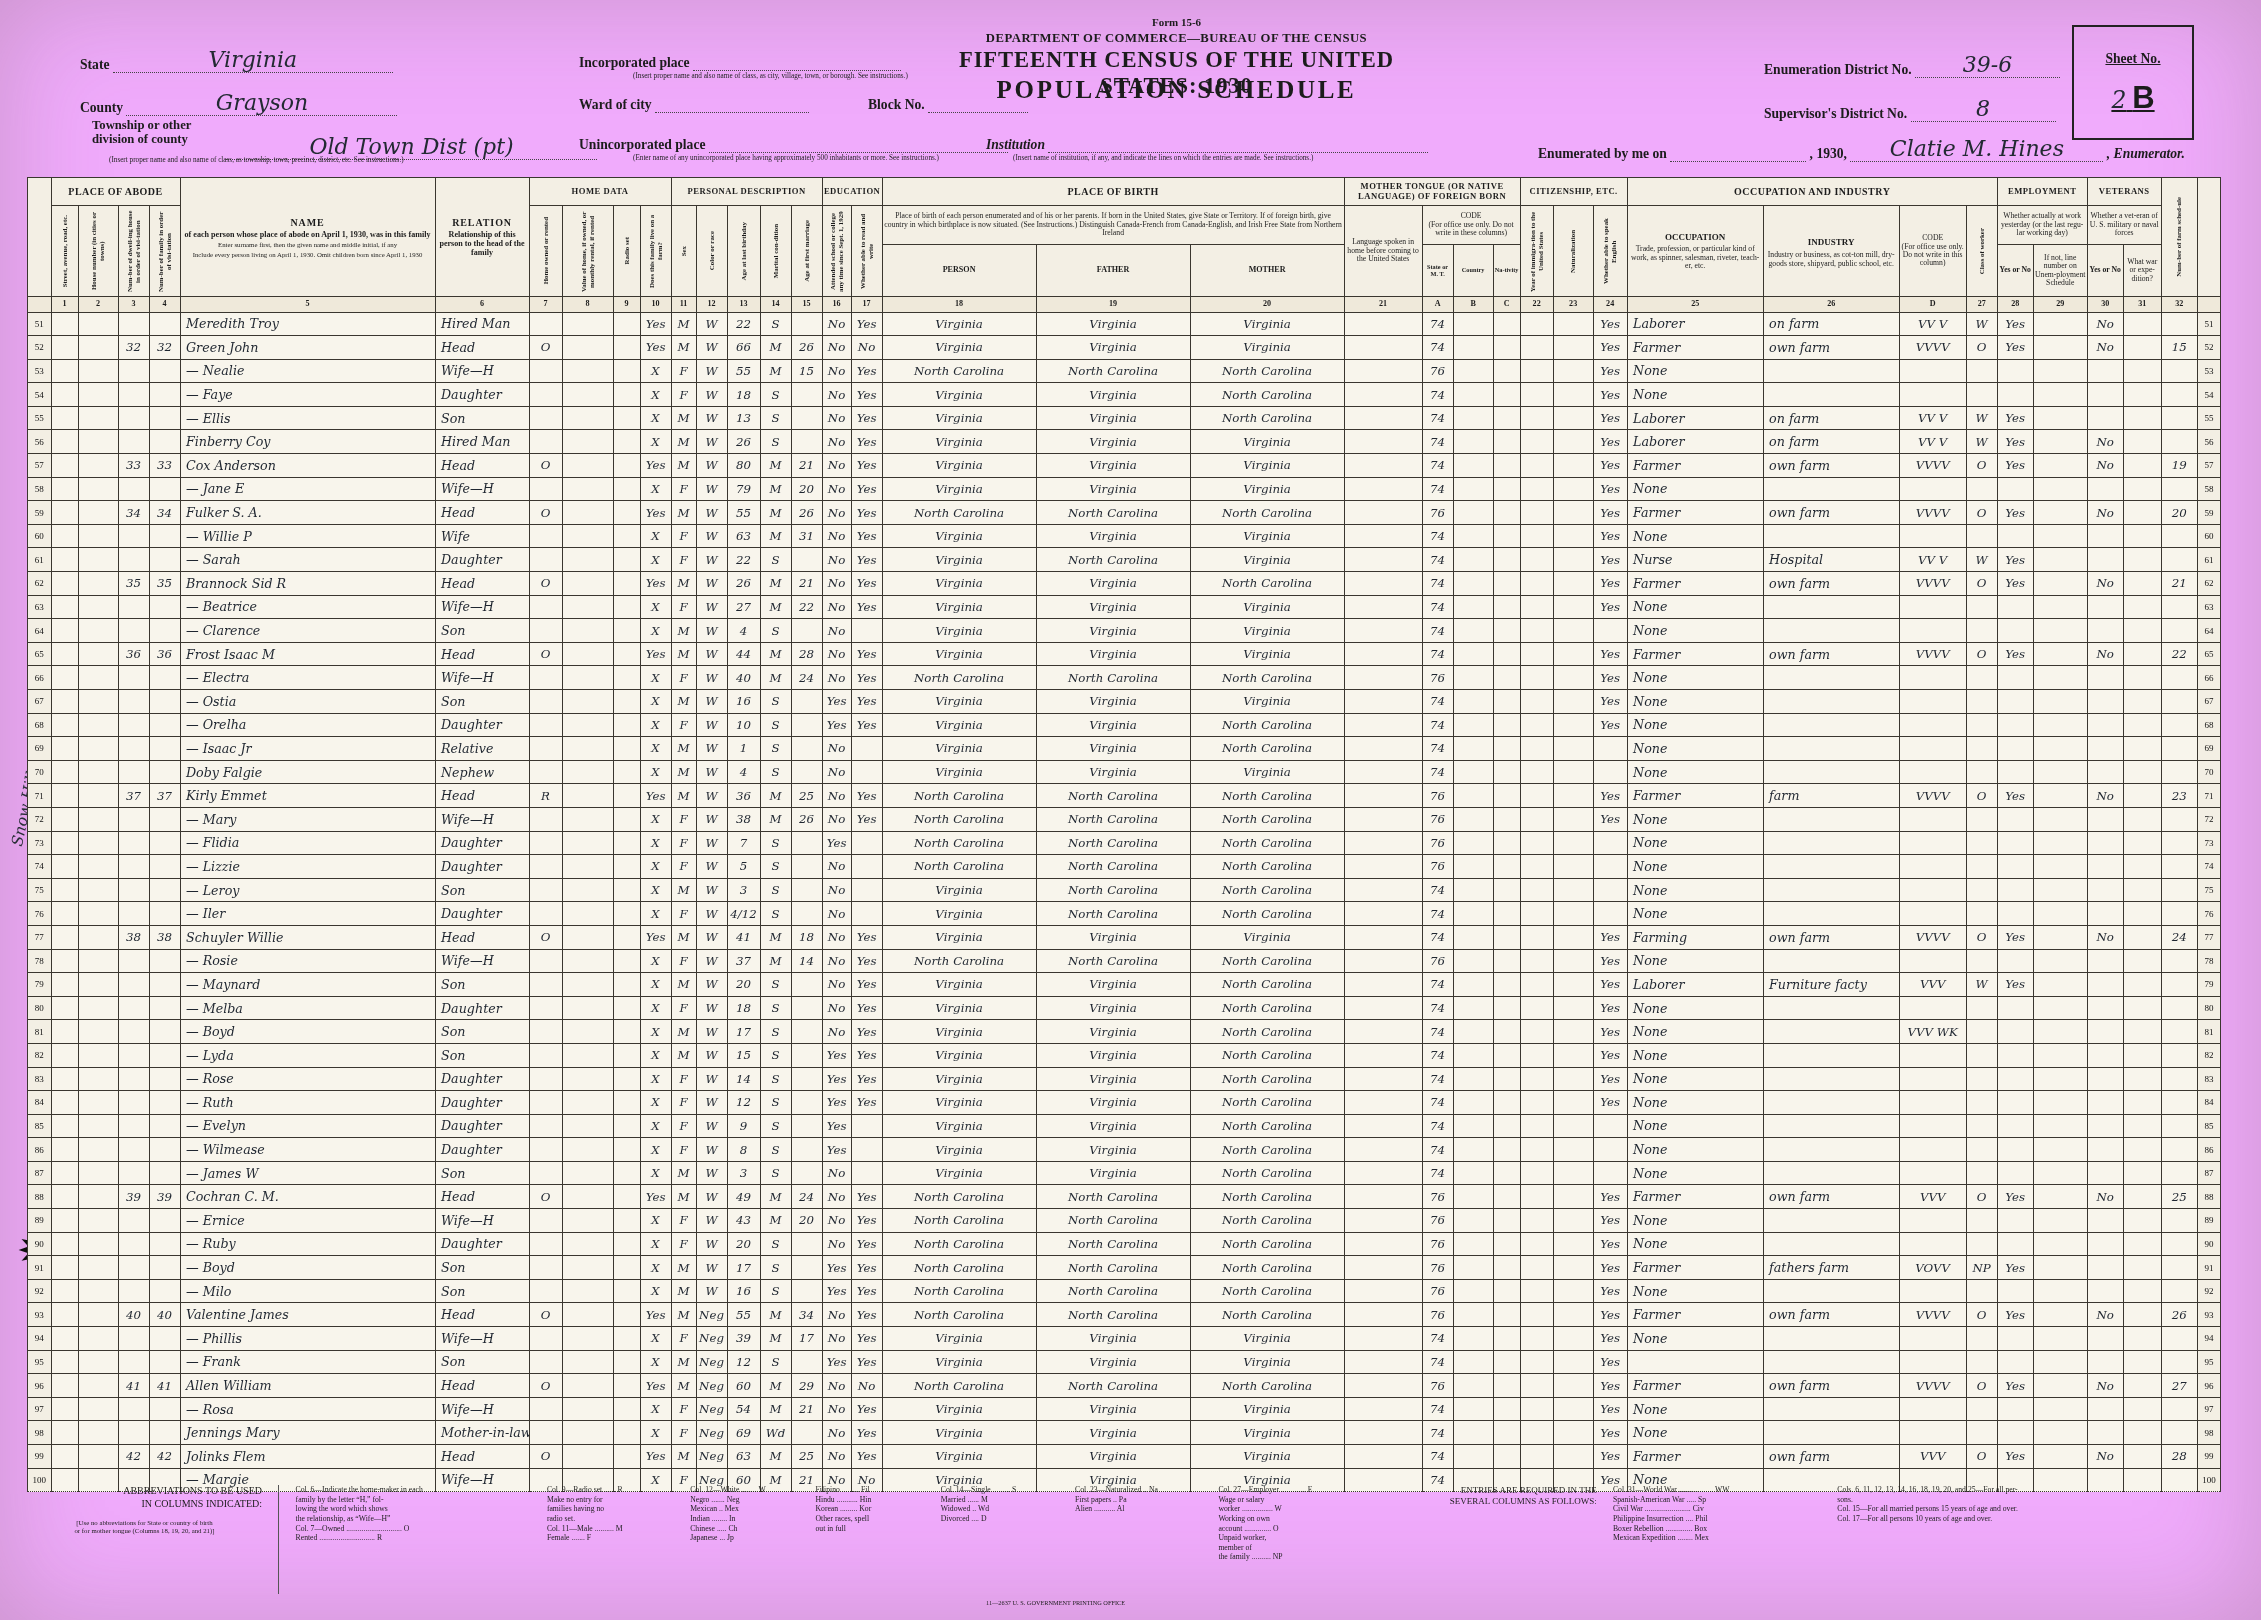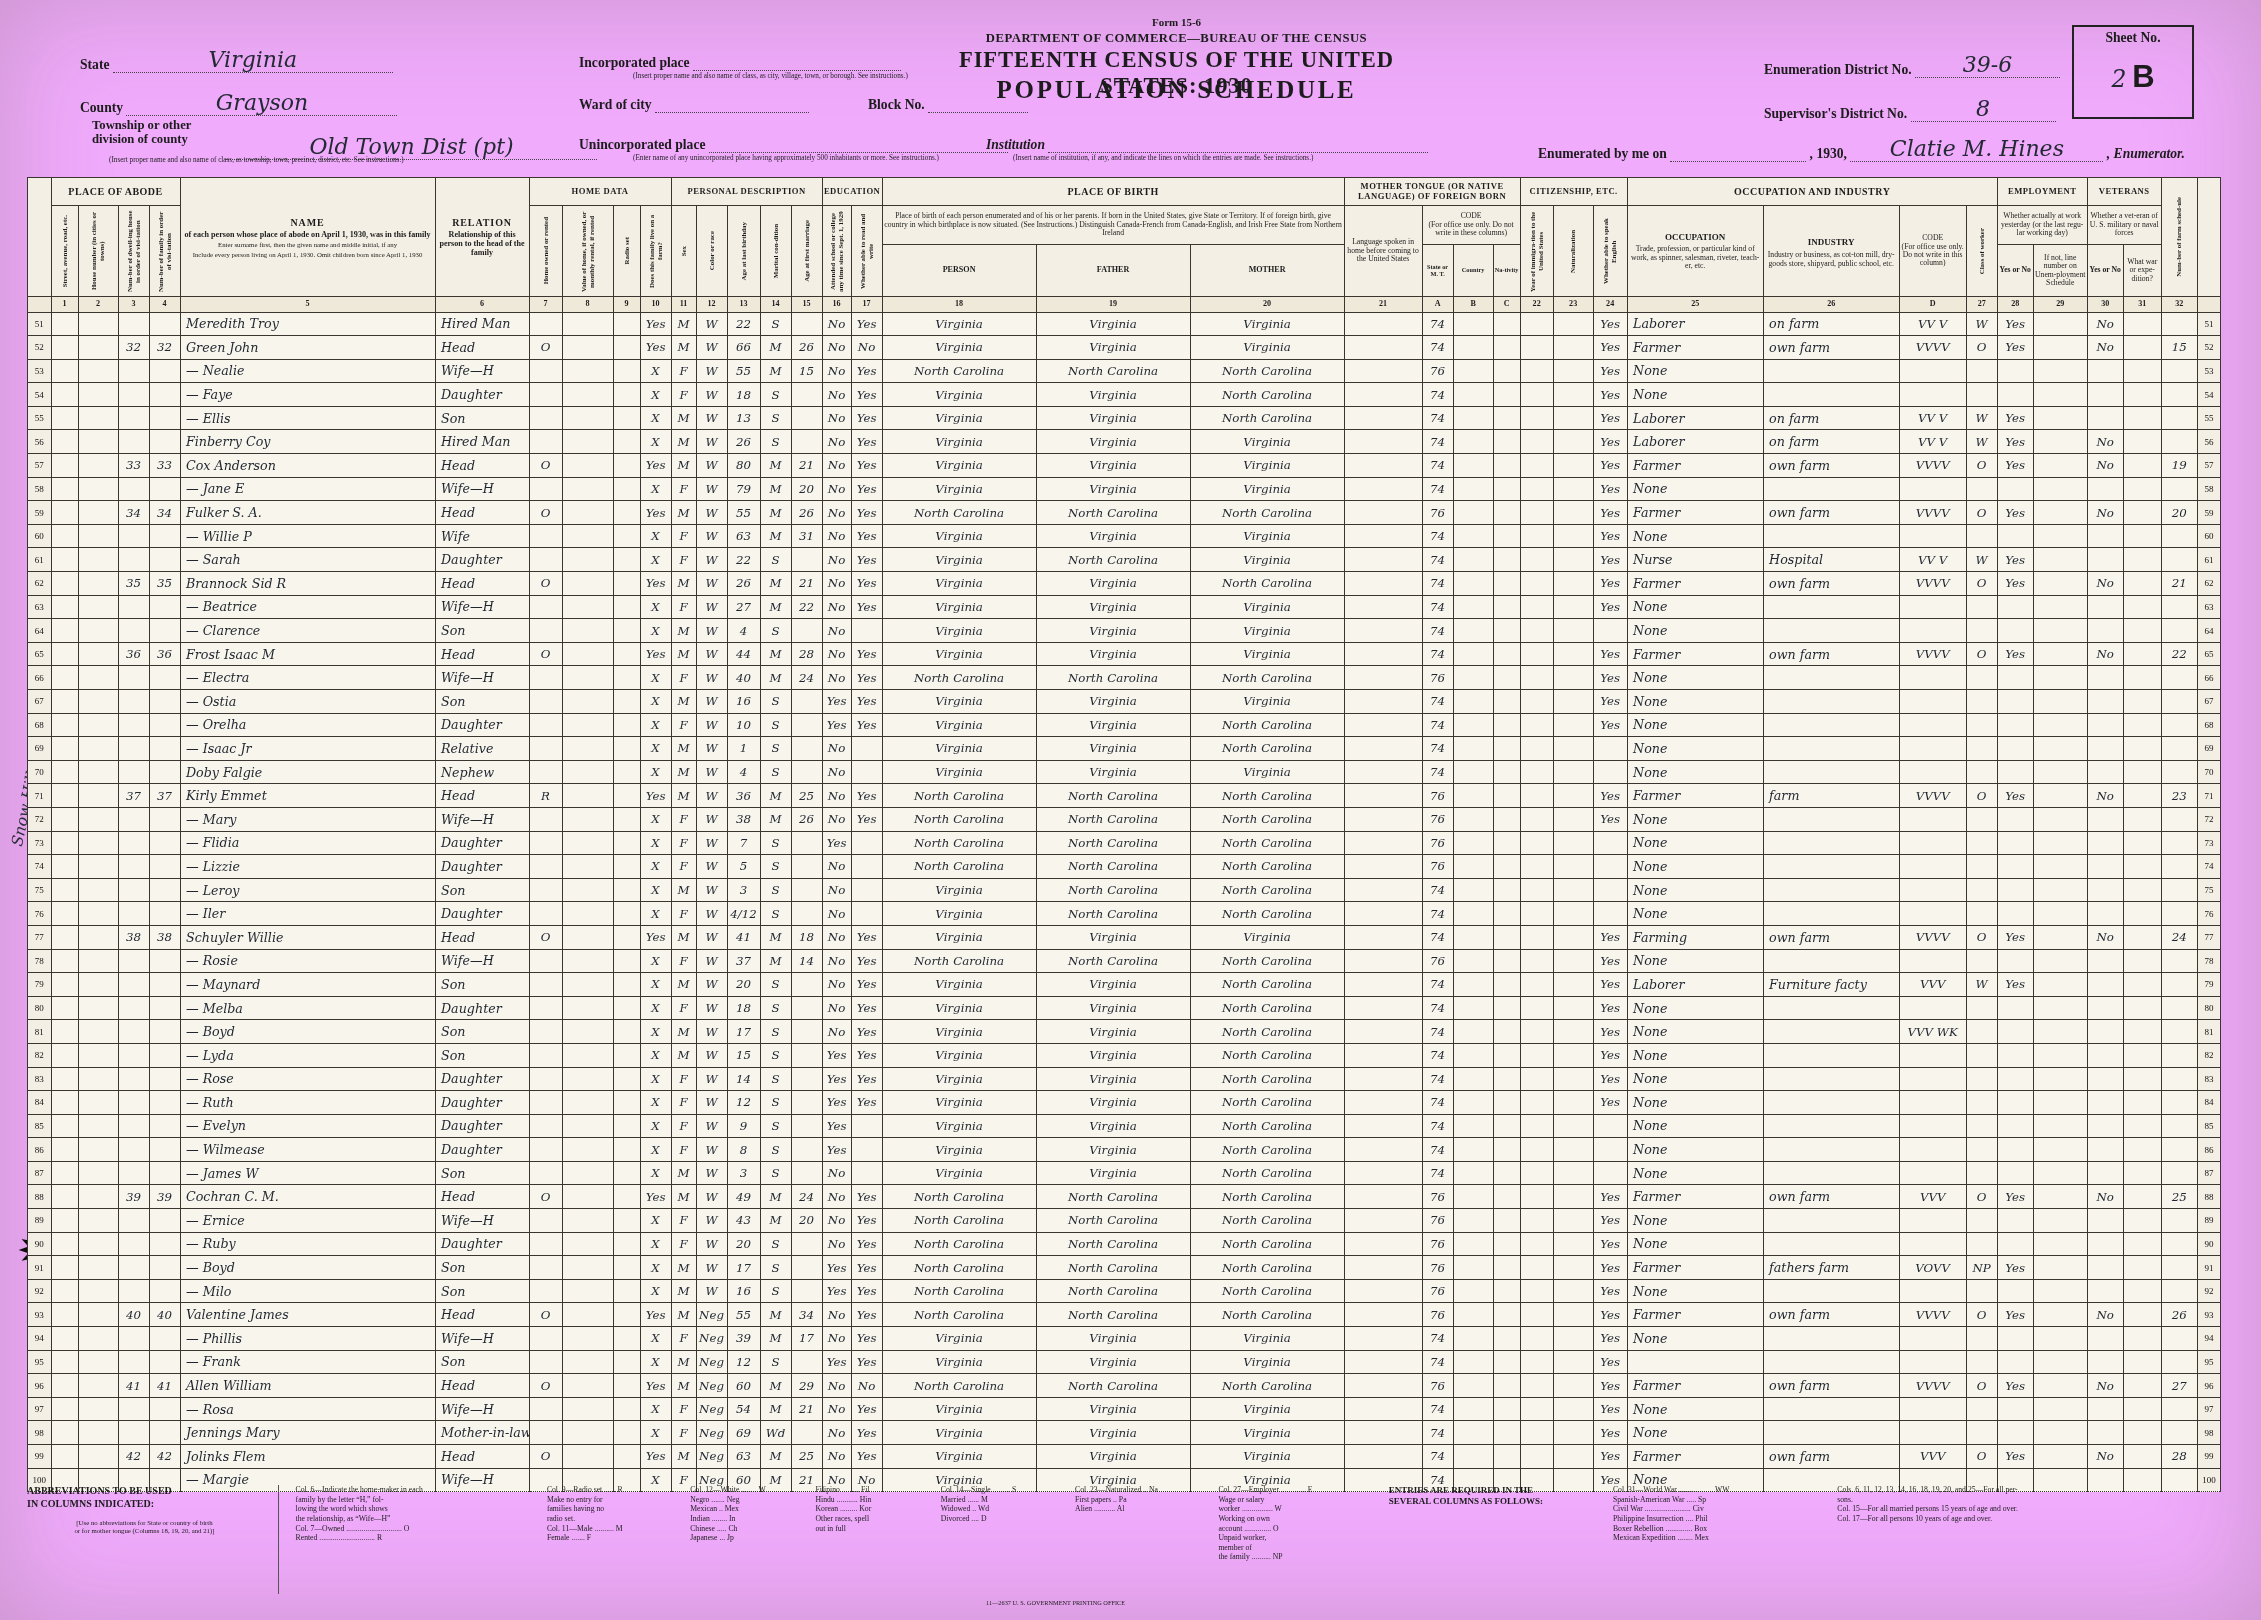--- a/index.html
+++ b/index.html
@@ -13,21 +13,21 @@
   .dots{display:inline-block;border-bottom:1.8px dotted #444;vertical-align:bottom;text-align:center;}
   .subnote{position:absolute;font-size:7.2px;font-weight:normal;color:#222;white-space:nowrap;}
   .hw{font-family:"DejaVu Serif",serif;font-style:italic;color:#232a33;font-weight:normal;}
   .hw-big{font-size:22px;}
   .ctr{position:absolute;text-align:center;left:923px;width:507px;}
   .formno{font-size:11px;font-weight:bold;}
   .dept{font-size:12.7px;font-weight:bold;letter-spacing:0.5px;}
   .title1{font-size:22.6px;font-weight:bold;letter-spacing:0.9px;margin-top:24px;}
   .title2{font-size:25px;font-weight:bold;letter-spacing:2.7px;}
   .sheetbox{position:absolute;left:2072px;top:25px;width:118px;height:87px;border:2.7px solid #222;
-            text-align:center;font-size:13.6px;font-weight:bold;padding-top:3px;}
+            text-align:center;font-size:13.6px;font-weight:bold;padding-top:24px;text-decoration:underline;}
   .sheetval{font-size:23.5px;margin-top:12.7px;}
   .sheetletter{font-family:"Liberation Sans",sans-serif;font-size:31px;font-weight:bold;font-style:normal;}
   
   table.census{position:absolute;left:27px;top:177px;border-collapse:collapse;table-layout:fixed;
                width:2189px;background:#f8f5ec;}
   table.census th,table.census td{border:0.9px solid #3a362f;padding:0;overflow:hidden;}
   thead th{font-size:8.1px;font-weight:bold;line-height:1.1;text-align:center;vertical-align:middle;background:#f3efe4;}
   thead .grp{font-size:10px;letter-spacing:0.5px;height:27px;}
   thead .grp2{font-size:8.6px;}
   thead .desc{font-weight:normal;font-size:7.7px;padding:1.8px;}
@@ -41,21 +41,21 @@
   .pre{white-space:pre-line;}
   tbody td{height:22.6px;font-size:11.8px;text-align:center;white-space:nowrap;}
   tbody td.hw{font-family:"DejaVu Serif",serif;font-style:italic;color:#1f2630;}
   tbody td.tl{text-align:left;padding-left:5.4px;font-size:12.7px;}
   tbody td.lnum{font-family:"Liberation Serif",serif;font-size:9px;font-style:normal;color:#111;background:#f3efe4;}
   tbody tr:nth-child(even) td{border-bottom-style:dotted;}
   
   .foot{position:absolute;left:27px;top:1485px;width:2207px;display:flex;gap:16.3px;
         font-size:7.7px;line-height:1.25;}
   .fb{white-space:pre-line;}
-  .fb-title{font-size:10px;font-weight:bold;text-align:left;white-space:pre-line;}
+  .fb-title{font-size:10px;font-weight:normal;text-align:right;white-space:pre-line;}
   .fb-note{font-size:6.8px;text-align:center;white-space:pre-line;margin-top:9px;}
   .vline{border-left:0.9px solid #555;height:109px;}
   .printcode{position:absolute;left:986px;top:1599px;font-size:6.3px;}
   
   .margin-star{position:absolute;left:16.3px;top:1223px;font-size:58px;color:#0d0d0d;line-height:1;}
   .margin-road{position:absolute;left:-31px;top:778px;transform:rotate(-78deg);
                font-family:"DejaVu Serif",serif;font-style:italic;font-size:15.4px;color:#2a2f38;}
 </style>
 </head>
 <body>

